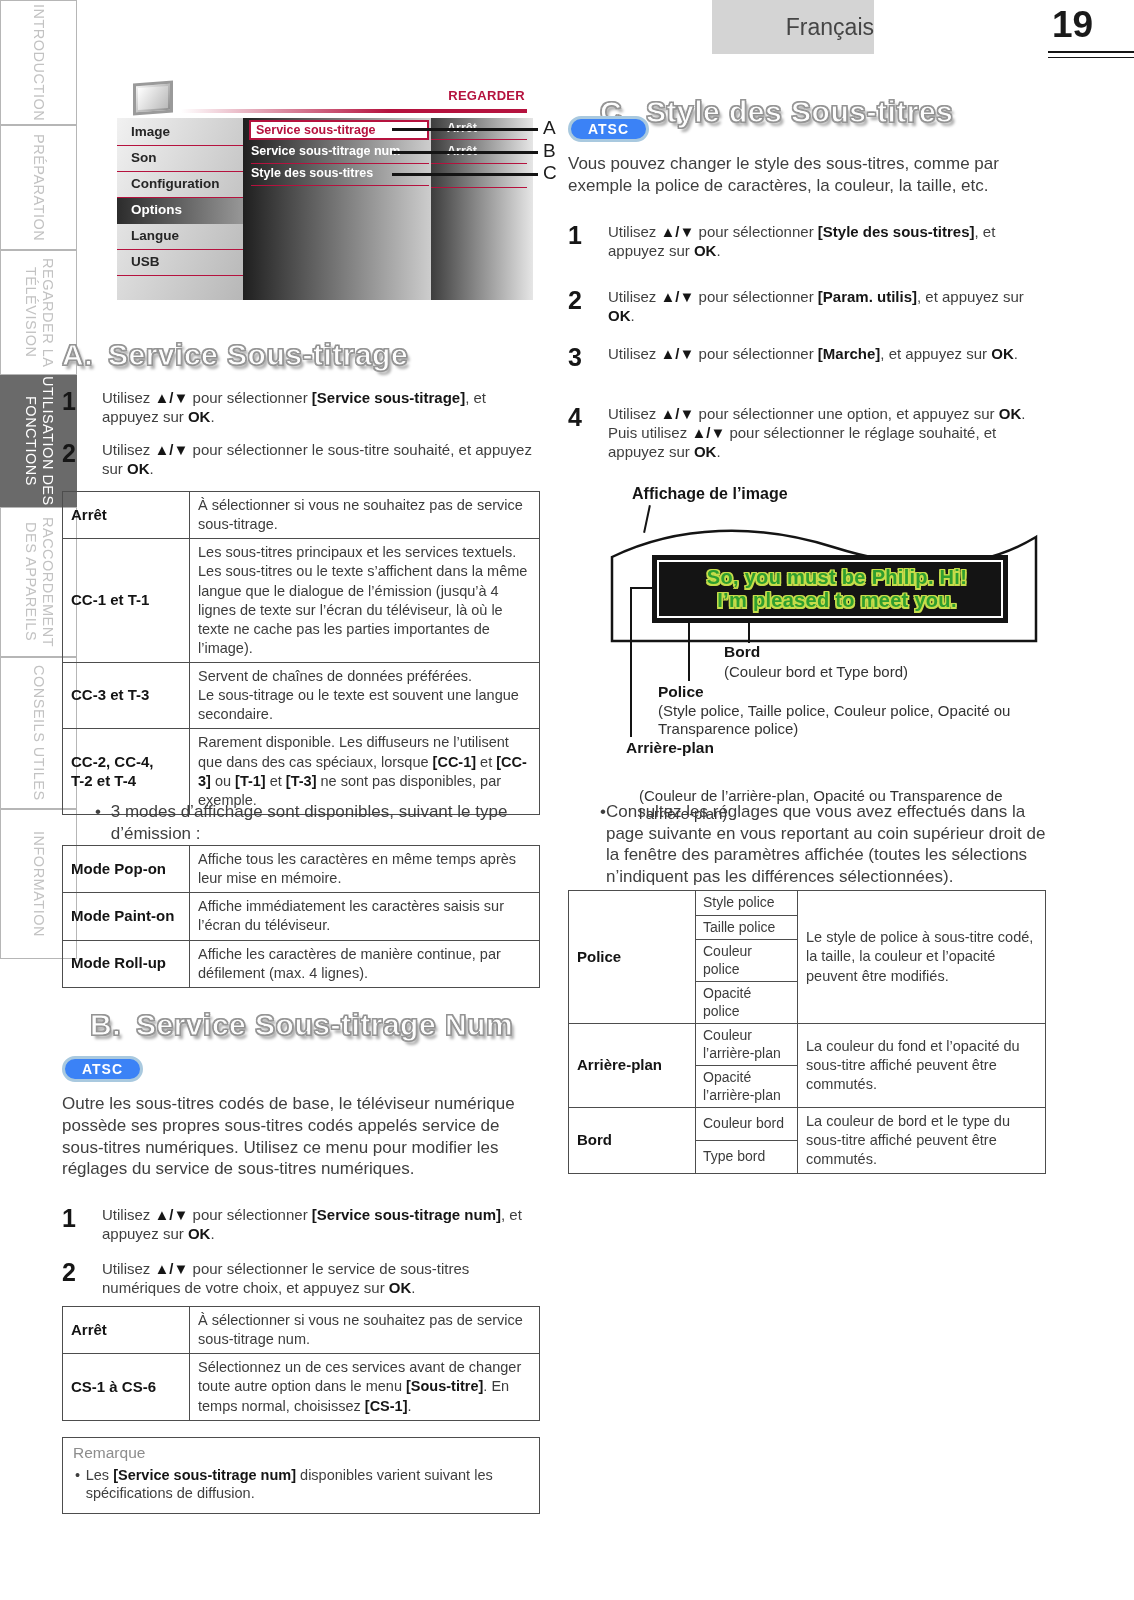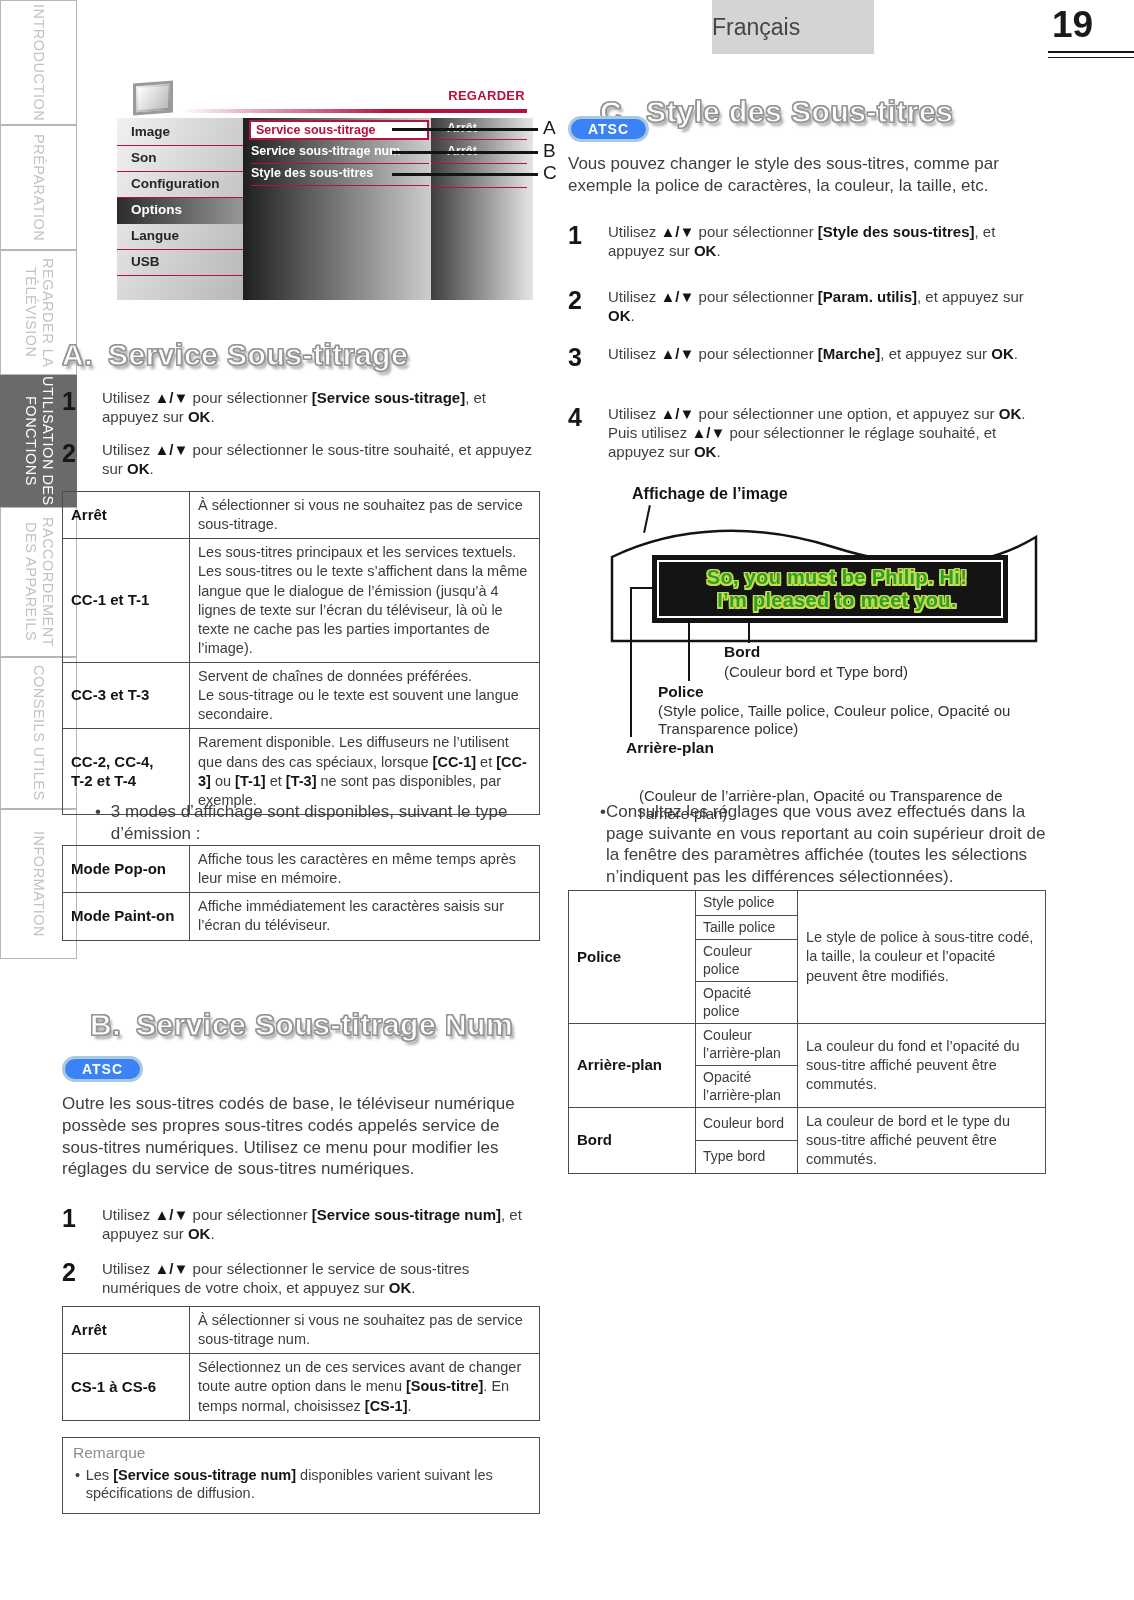--- a/index.html
+++ b/index.html
@@ -2,21 +2,21 @@
 <html><head>
 <meta charset="utf-8">
 <style>
   * { margin:0; padding:0; box-sizing:border-box; }
   html,body { width:1134px; height:1600px; }
   body { position:relative; background:#fff; font-family:"Liberation Sans", sans-serif; color:#3c3c3c; overflow:hidden; }
   .abs { position:absolute; }
   .b { font-weight:bold; color:#151515; }
 
   
-  .lang-tab { left:712px; top:0; width:162px; height:54px; background:#d4d4d4; text-align:left; line-height:54px; font-size:23px; color:#454545; }
+  .lang-tab { left:712px; top:0; width:162px; height:54px; background:#d4d4d4; text-align:right; line-height:54px; font-size:23px; color:#454545; }
   .pagenum { left:1052px; top:4px; font-size:37px; font-weight:bold; color:#1a1a1a; }
   .pn-line { left:1048px; top:51px; width:86px; height:7px; border-top:2.5px solid #161616; border-bottom:1.5px solid #161616; }
 
   
   .stab { left:1056px; width:77px; background:#fff; border:1.5px solid #b6b6b6; display:flex; align-items:center; justify-content:center; }
   .stab .vtext { writing-mode:vertical-rl; font-size:14.5px; letter-spacing:0.5px; line-height:17.5px; color:#c2c2c2; text-align:center; max-height:100%; }
   .stab.active { background:#6a6a6a; border-color:#6a6a6a; }
   .stab.active .vtext { color:#fff; }
 
   
@@ -185,20 +185,24 @@
 <table class="abs dtable" style="left:62px;top:845px;">
   <tbody>
       <tr>
     <td class="c1">Mode Pop-on</td>
     <td class="c2">Affiche tous les caractères en même temps après leur mise en mémoire.</td>
   </tr>
   <tr>
     <td class="c1">Mode Paint-on</td>
     <td class="c2">Affiche immédiatement les caractères saisis sur l’écran du téléviseur.</td>
   </tr>
+  <tr>
+    <td class="c1">Mode Roll-up</td>
+    <td class="c2">Affiche les caractères de manière continue, par défilement (max. 4 lignes).</td>
+  </tr>
 </tbody>
   </table>
 
 <div class="abs h1" style="left:62px;top:1008px;margin-left:28px;">
   <span>B.</span><span class="h1-label">Service Sous-titrage Num</span>
 </div>
 <div class="abs" style="left:62px;top:1056px;">
   <span class="atsc">ATSC</span>
 </div>
 <div class="abs para" style="left:62px;top:1093px;width:480px;">Outre les sous-titres codés de base, le téléviseur numérique possède ses propres sous-titres codés appelés service de sous-titres numériques. Utilisez ce menu pour modifier les réglages du service de sous-titres numériques.</div>

